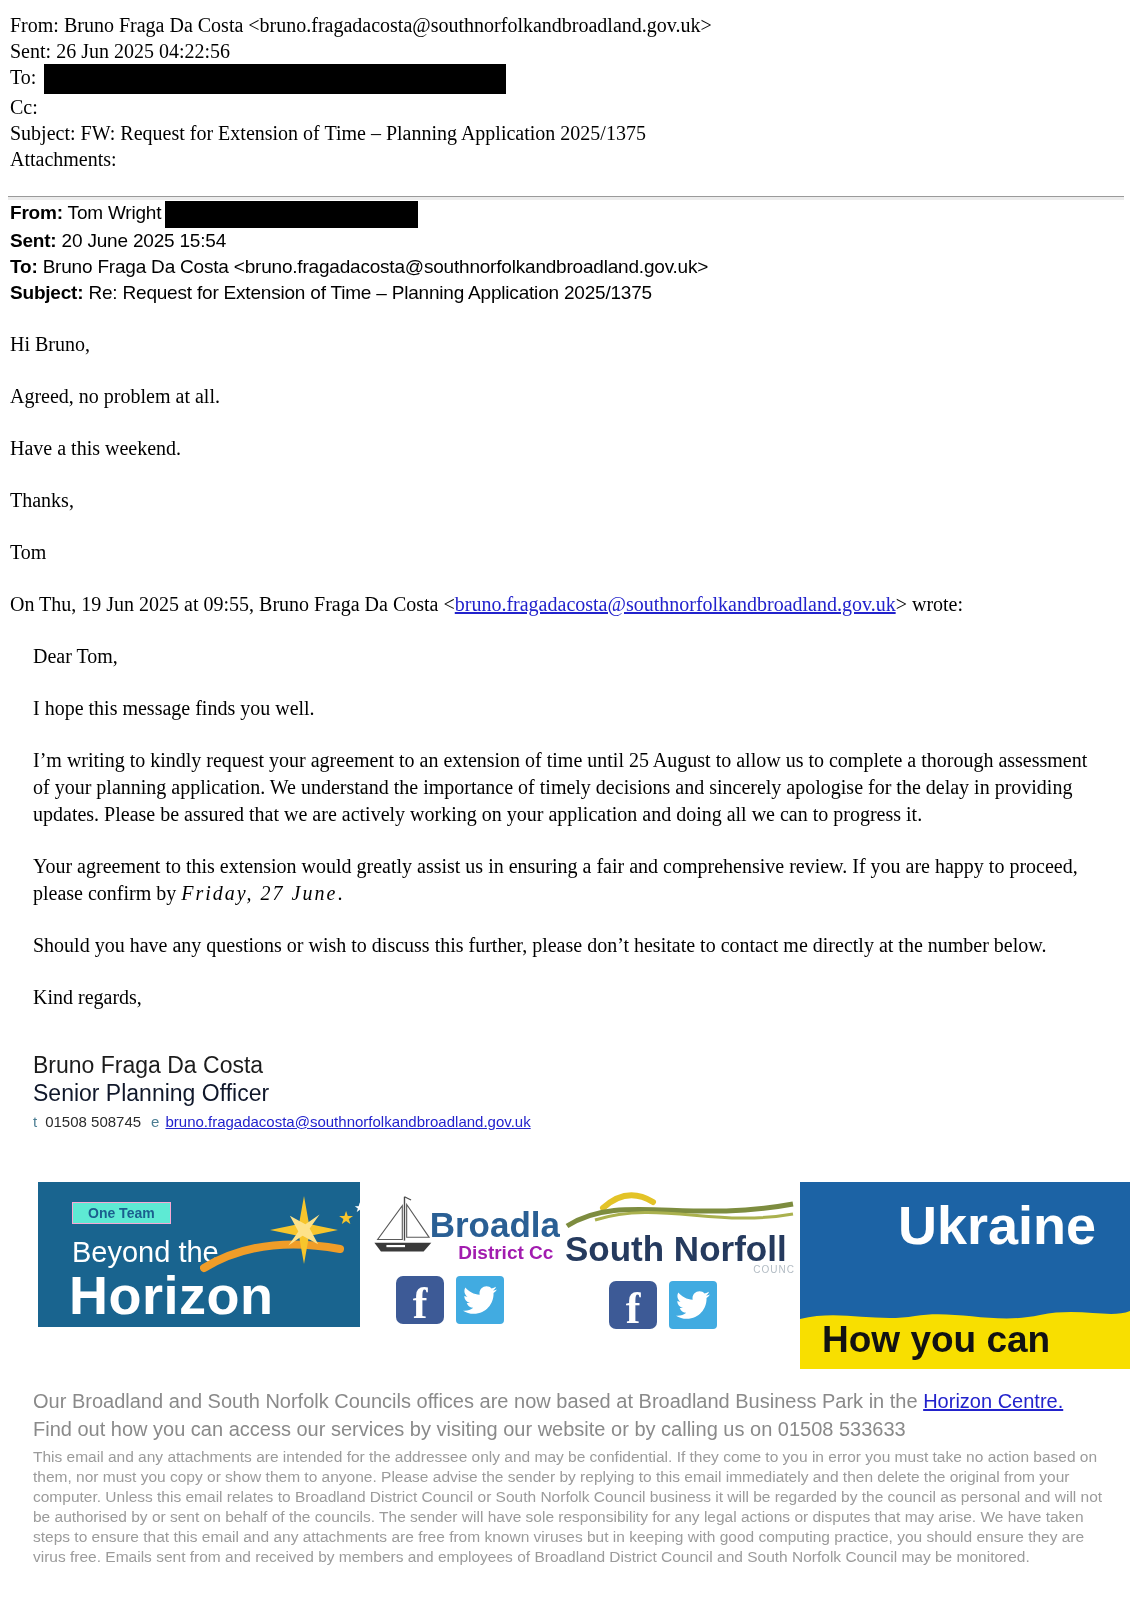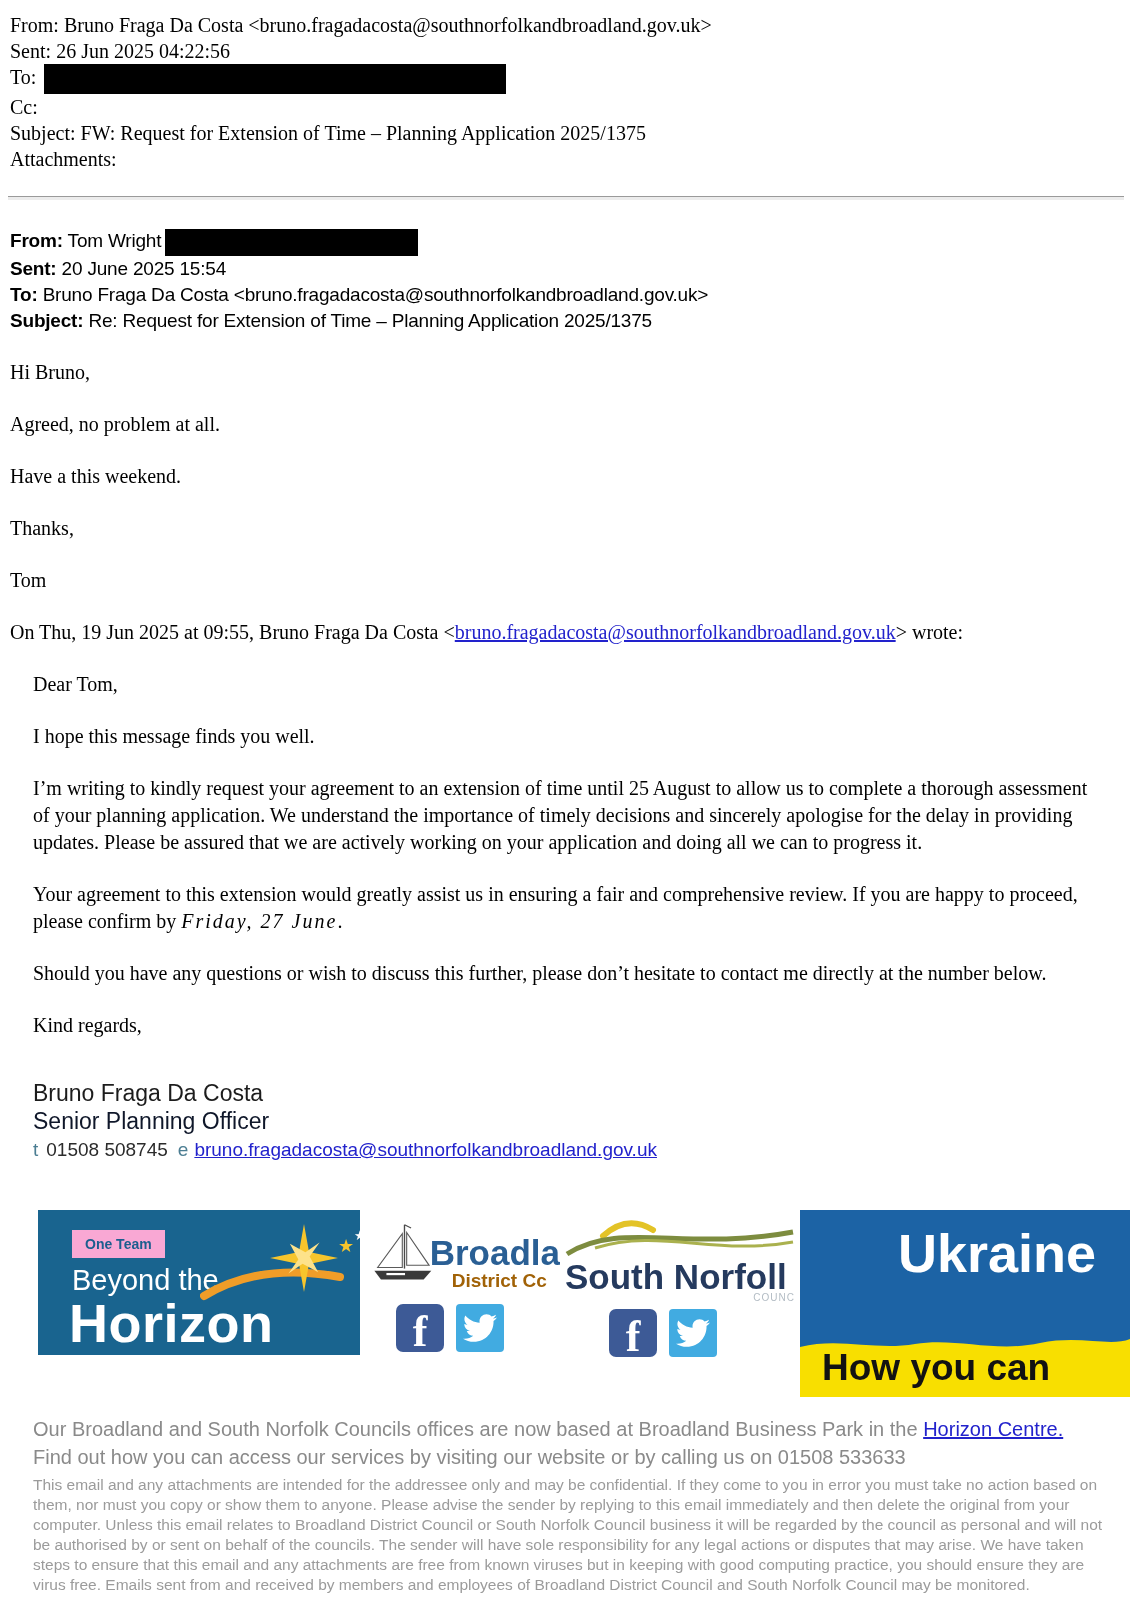--- a/index.html
+++ b/index.html
@@ -20,21 +20,21 @@
     background: #000; vertical-align: middle; margin-left: 8px;
   }
 
   .divider {
     margin: 24px 6px 0 8px; height: 4px; background: #9a9a9a;
     border-bottom: 3px solid #ececec;
   }
 
   
   .inner-header {
-    padding: 28px 0 0 10px;
+    padding: 0 0 0 10px;
     font-family: "Liberation Sans", "DejaVu Sans", sans-serif;
     font-size: 19px; line-height: 26px; letter-spacing: -0.2px;
   }
   .inner-header .lbl { font-weight: bold; }
   .redact-from {
     display: inline-block; width: 253px; height: 27px;
     background: #000; vertical-align: middle; margin-left: 4px;
   }
 
   
@@ -44,52 +44,52 @@
   a.maillink, a.bluelink { color: #2222cc; text-decoration: underline; cursor: pointer; }
 
   .quoted { margin: 20px 0 0 33px; width: 1066px; font-size: 20px; line-height: 27px; }
   .quoted .para { margin: 25px 0; }
   .date-emph { letter-spacing: 2px; font-style: italic; }
 
   
   .signature { margin: 40px 0 0 33px; font-family: "Liberation Sans", "DejaVu Sans", sans-serif; }
   .sig-name  { font-size: 23px; color: #1c1c1c; line-height: 28px; }
   .sig-title { font-size: 23px; color: #0f172a; line-height: 28px; }
-  .sig-contact { font-size: 19px; line-height: 29px; color: #2b2b2b; }
+  .sig-contact { font-size: 15px; line-height: 29px; color: #2b2b2b; }
   .sig-contact .tl { color: #4b7d92; margin-right: 8px; }
   .sig-contact .el { color: #4b7d92; margin: 0 6px 0 10px; }
 
   
   .banner-strip { display: flex; align-items: flex-start; margin: 46px 0 0 38px; }
 
   .horizon-banner {
     position: relative; flex: none; width: 322px; height: 145px;
     background: #19648f; overflow: hidden; margin-right: 10px;
     font-family: "Liberation Sans", "DejaVu Sans", sans-serif;
   }
   .one-team-badge {
     position: absolute; left: 34px; top: 20px;
-    background: #f9a8d4; border: 4px solid #f9a8d4; color: #1b5e8e;
-    font-weight: bold; font-size: 14px; padding: 2px 9px;
+    background: #5eead4; border: 1px solid #f9a8d4; color: #1b5e8e;
+    font-weight: bold; font-size: 14px; padding: 2px 15px;
   }
   .beyond-text { position: absolute; left: 34px; top: 54px; color: #fff; font-size: 29px; }
   .horizon-word {
     position: absolute; left: 31px; top: 86px; color: #fff;
     font-size: 54px; font-weight: bold; letter-spacing: 0.5px; line-height: 54px;
   }
   .burst-svg { position: absolute; right: -10px; top: 12px; }
 
   .broadland-block {
     flex: none; width: 190px; margin-right: 5px; overflow: hidden; padding-top: 2px;
     font-family: "Liberation Sans", "DejaVu Sans", sans-serif;
   }
   .bd-top { display: flex; align-items: flex-end; }
   .bd-textcol { white-space: nowrap; margin-left: -6px; padding-bottom: 2px; }
   .bd-name { font-size: 35px; font-weight: bold; color: #2a5f94; line-height: 34px; }
-  .bd-sub  { font-size: 19px; font-weight: bold; color: #a16207; margin: 0 0 0 22px; }
+  .bd-sub  { font-size: 19px; font-weight: bold; color: #a21caf; margin: 0 0 0 22px; text-align: center; }
   .icon-row { display: flex; margin-top: 10px; }
   .bd-icons { margin-left: 26px; }
 
   .fb-icon {
     width: 48px; height: 48px; border-radius: 7px; background: #3d5a96;
     color: #fff; display: flex; justify-content: center; align-items: flex-end;
     font-family: "Liberation Serif", serif;
     font-weight: bold; font-size: 44px; line-height: 40px; overflow: hidden;
     margin-right: 12px; cursor: pointer;
   }

